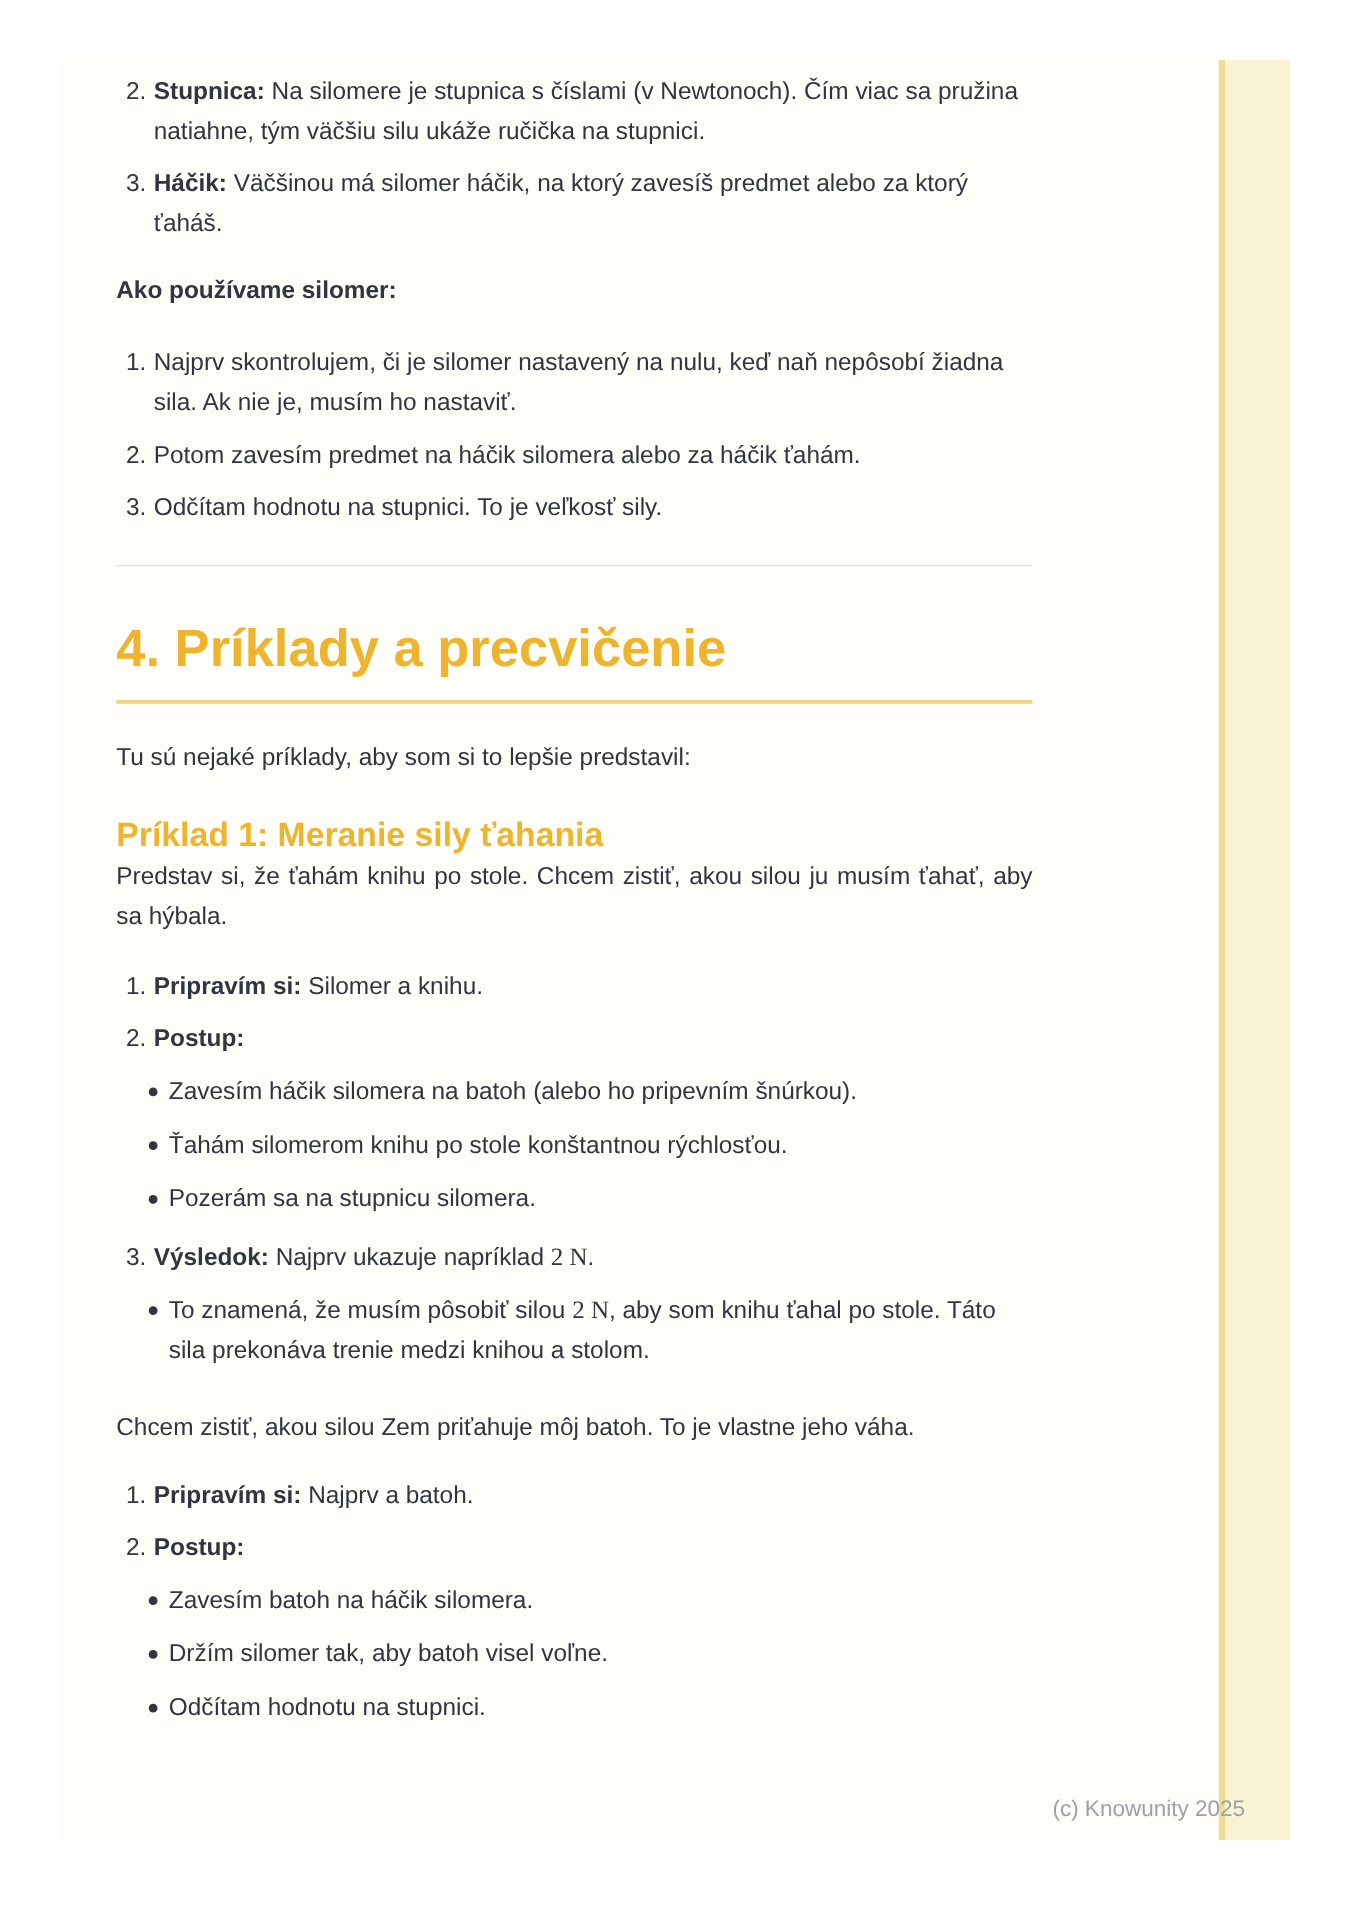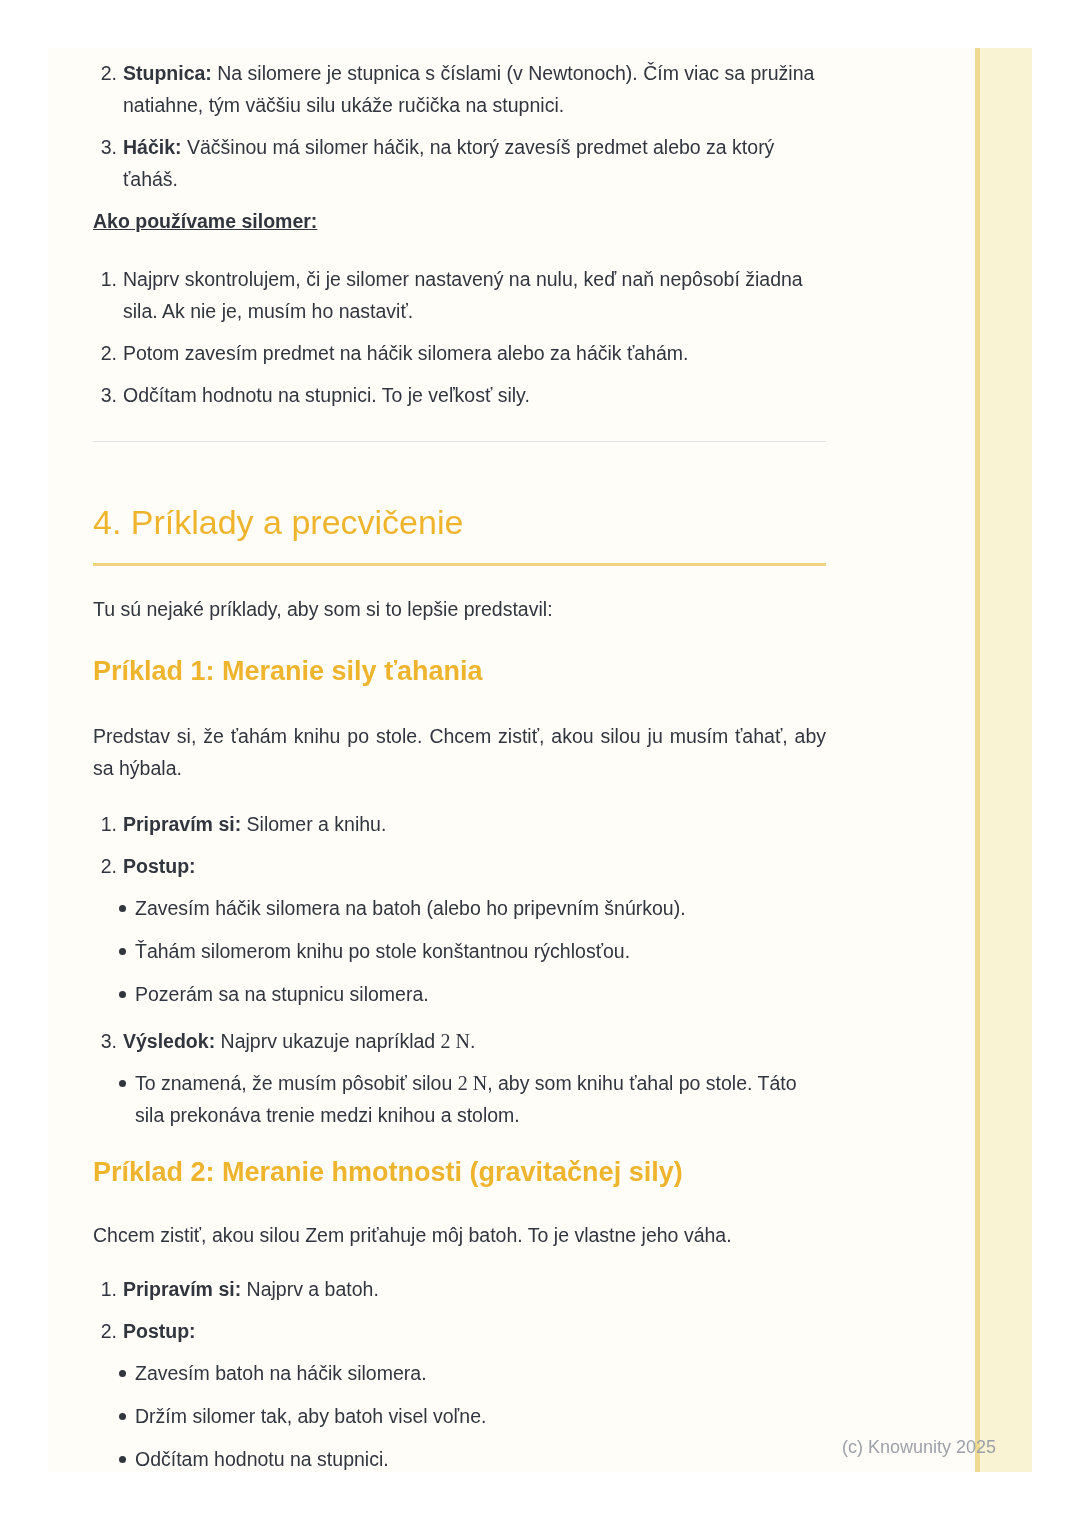--- a/index.html
+++ b/index.html
@@ -22,29 +22,29 @@
 
   .o-row{display:flex;margin-bottom:10px;}
   .o-num{flex:none;width:30px;text-align:right;padding-right:6px;}
   .o-body{flex:1;}
 
   .u-row{display:flex;padding-left:26px;margin-bottom:11px;}
   .dot{flex:none;width:7px;height:7px;border-radius:50%;background:var(--text);margin:13px 9px 0 0;}
   .u-body{flex:1;}
   .nested{margin-top:4px;}
 
-  .bold-head{font-weight:bold;margin-top:10px;text-decoration:underline;}
+  .bold-head{font-weight:bold;margin-top:21px;}
   .usage-list{margin-top:26px;}
   .divider{height:1px;background:var(--divider);margin-top:30px;}
-  .h1{margin-top:60px;font-size:34px;line-height:40px;font-weight:normal;color:var(--yellow);}
+  .h1{margin-top:46px;font-size:42px;line-height:40px;font-weight:bold;color:var(--yellow);}
   .h1-underline{height:3px;background:var(--underline);margin-top:21px;}
   .intro{margin-top:27px;}
   .h2{font-size:27px;line-height:34px;font-weight:bold;color:var(--yellow);}
   .h2-e1{margin-top:29px;}
-  .p-e1{margin-top:32px;text-align:justify;}
+  .p-e1{text-align:justify;}
   .list-e1{margin-top:24px;}
   .step3{margin-top:15px;}
   .h2-e2{margin-top:24px;}
   .p-e2{margin-top:30px;}
   .list-e2{margin-top:22px;}
   .watermark{position:absolute;top:1389px;right:36px;font-size:18px;line-height:20px;color:var(--watermark);z-index:2;}
 </style>
 </head>
 <body>
 
@@ -135,21 +135,20 @@
         <div class="u-row">
           <span class="dot"></span>
           <span class="u-body">
             <span>To znamená, že musím pôsobiť silou</span>
             <span class="serif">2 N</span><span>, aby som knihu ťahal po stole. Táto sila prekonáva trenie medzi knihou a stolom.</span>
           </span>
         </div>
       </div>
     </div>
 
-    <div class="h2 h2-e2">Príklad 2: Meranie hmotnosti (gravitačnej sily)</div>
     <div class="p-e2">Chcem zistiť, akou silou Zem priťahuje môj batoh. To je vlastne jeho váha.</div>
 
     <div class="list-e2">
       <div class="o-row">
         <span class="o-num">1.</span>
         <span class="o-body">
           <span class="b">Pripravím si:</span>
           <span>Najprv a batoh.</span>
         </span>
       </div>

